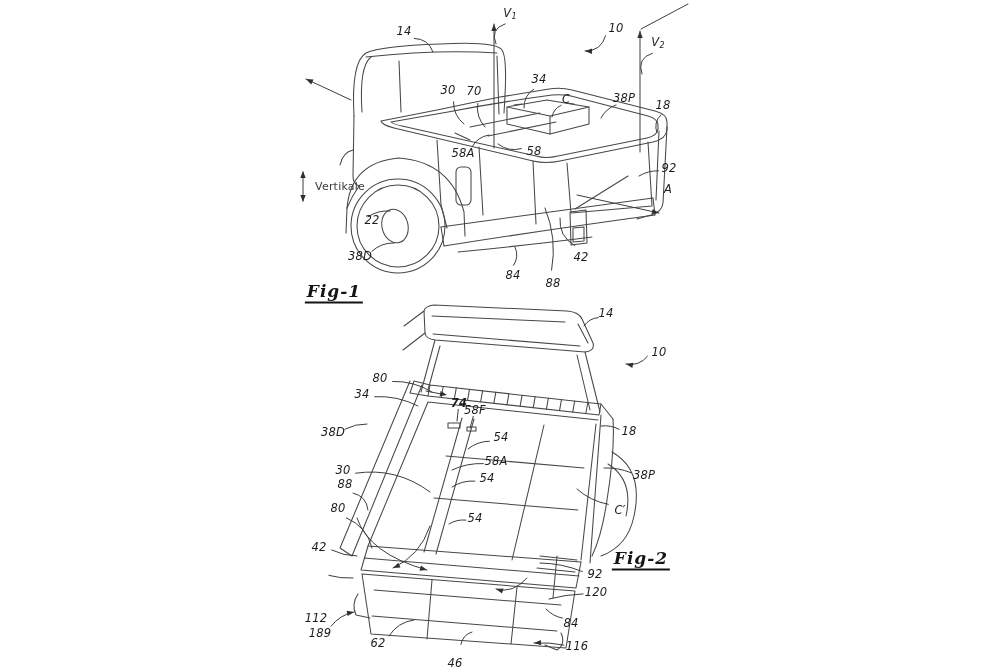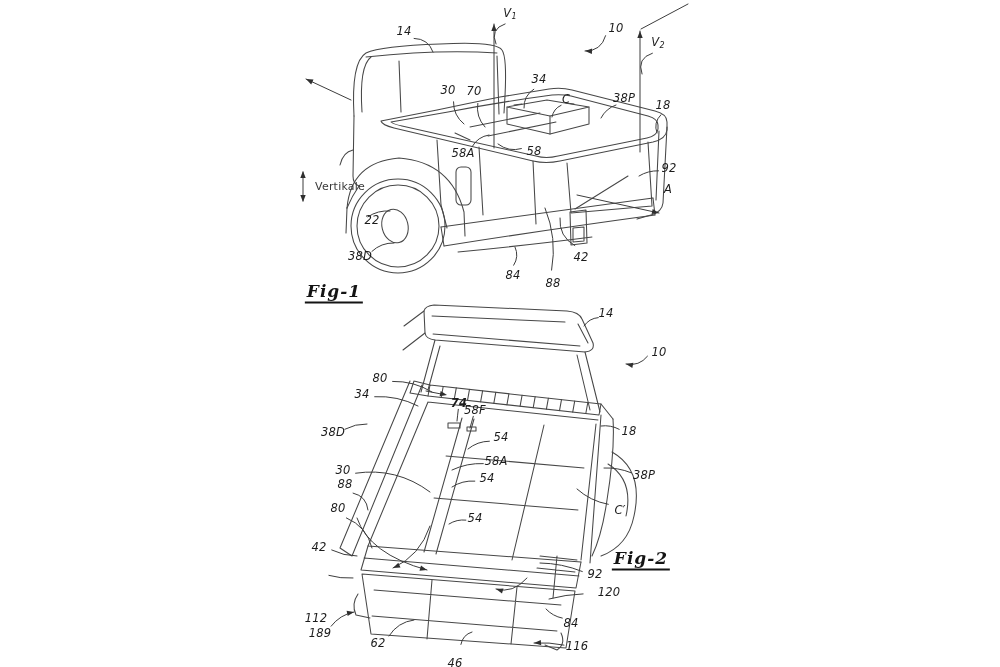--- a/index.html
+++ b/index.html
@@ -223,21 +223,21 @@
       <span class="ref" style="left: 487px; top: 478px;">54</span>
       <span class="ref" style="left: 644px; top: 475px;">38P</span>
       <span class="ref" style="left: 343px; top: 470px;">30</span>
       <span class="ref" style="left: 345px; top: 484px;">88</span>
       <span class="ref" style="left: 338px; top: 508px;">80</span>
       <span class="ref" style="left: 475px; top: 518px;">54</span>
       <span class="ref" style="left: 620px; top: 510px;">C′</span>
       <span class="ref" style="left: 319px; top: 547px;">42</span>
       <span class="ref" style="left: 316px; top: 574px; margin-top: 44px;">112</span>
       <span class="ref" style="left: 595px; top: 574px;">92</span>
-      <span class="ref" style="left: 596px; top: 592px; margin-left: 13px;">120</span>
+      <span class="ref" style="left: 596px; top: 592px;">120</span>
       <span class="ref" style="left: 571px; top: 623px;">84</span>
       <span class="ref" style="left: 577px; top: 646px;">116</span>
       <span class="ref" style="left: 320px; top: 633px;">189</span>
       <span class="ref" style="left: 378px; top: 643px; text-align: center;">62</span>
       <span class="ref" style="left: 455px; top: 651px; margin-top: 12px;">46</span>
     </div>
 
   <div class="fig-caption" style="left:334px;top:292px;">Fig-1</div>
   <div class="fig-caption" style="left:641px;top:559px;">Fig-2</div>
 </div>

